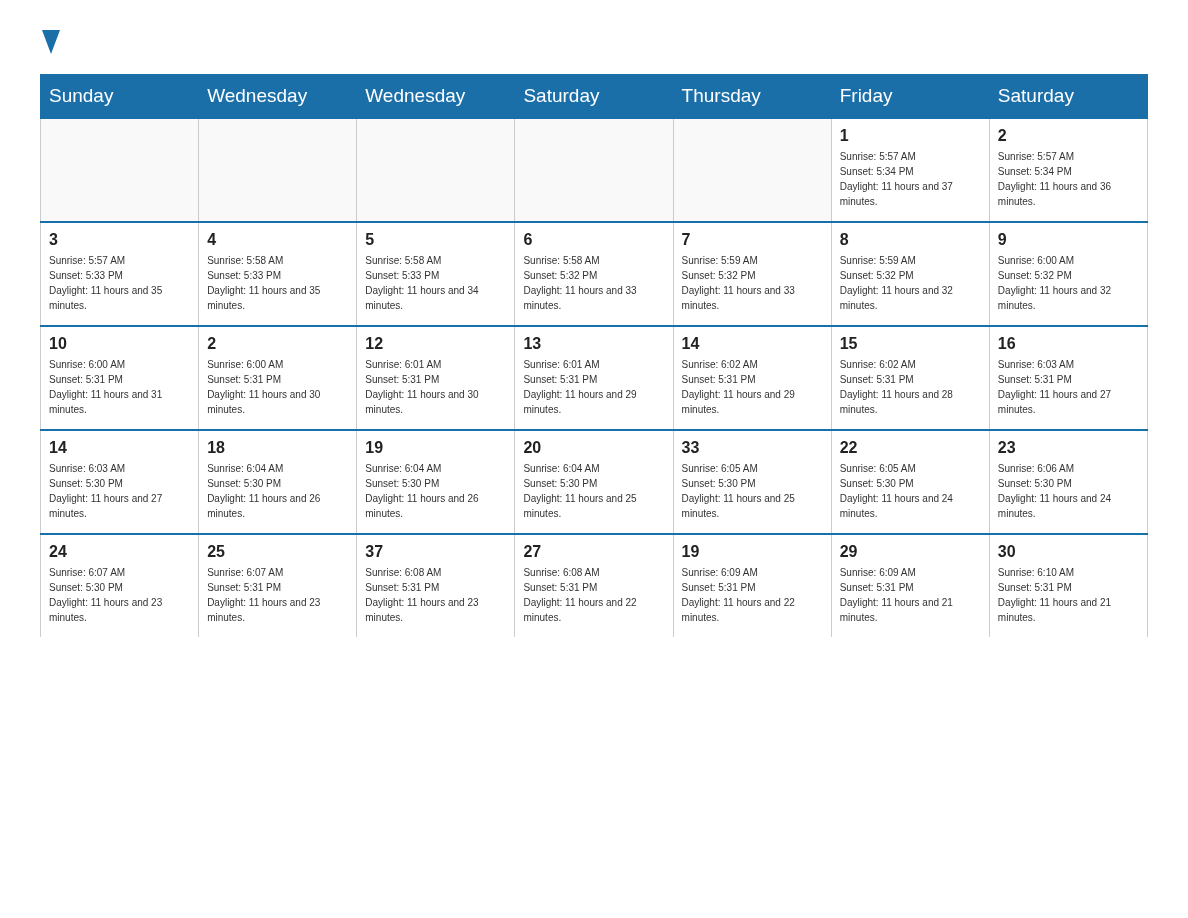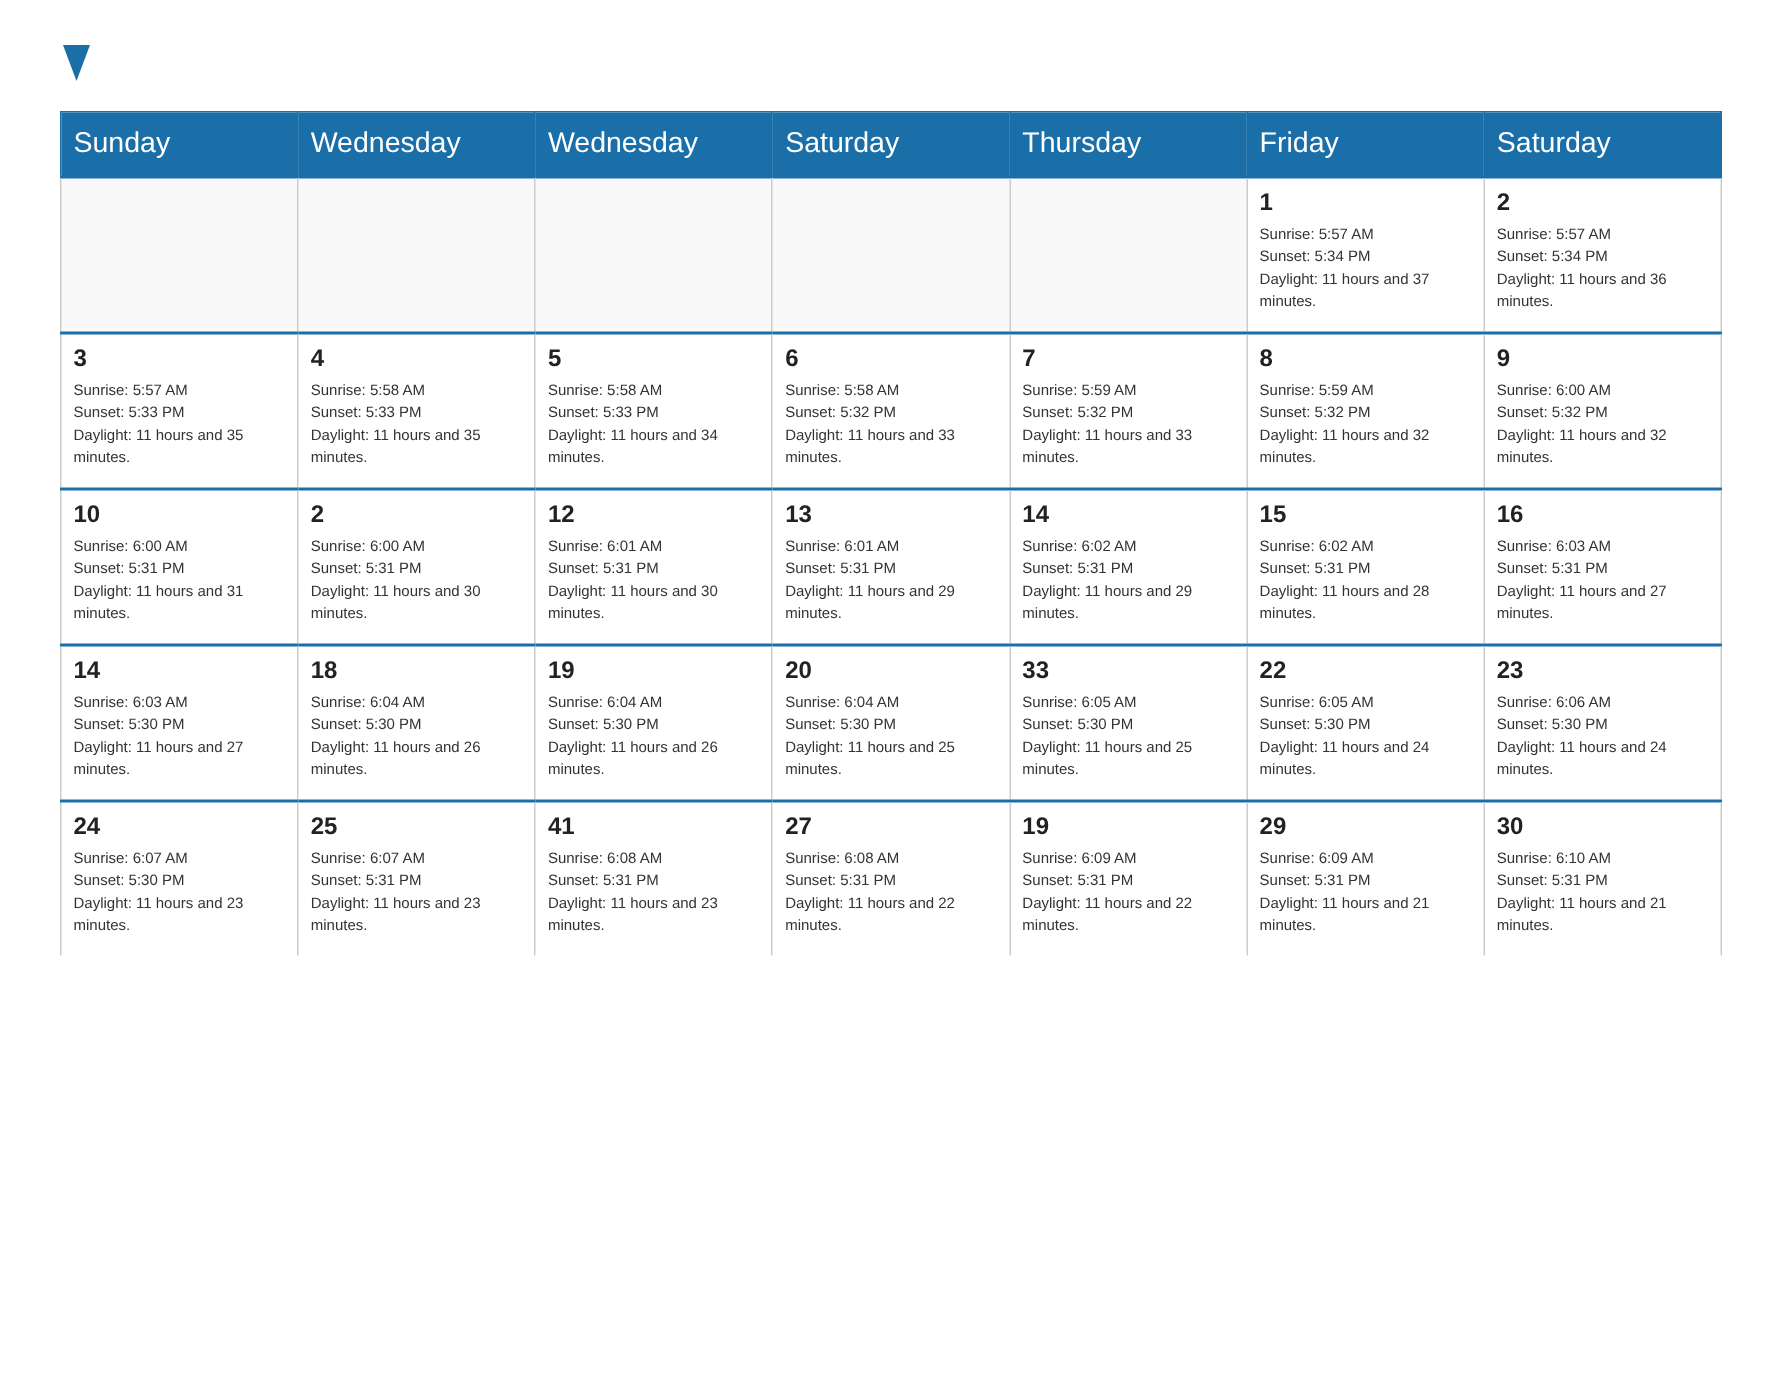--- a/index.html
+++ b/index.html
@@ -244,21 +244,21 @@
       <tr>
         <td>
           <span class="day-number">24</span>
           <div class="day-info">Sunrise: 6:07 AM<br>Sunset: 5:30 PM<br>Daylight: 11 hours and 23 minutes.</div>
         </td>
         <td>
           <span class="day-number">25</span>
           <div class="day-info">Sunrise: 6:07 AM<br>Sunset: 5:31 PM<br>Daylight: 11 hours and 23 minutes.</div>
         </td>
         <td>
-          <span class="day-number">41</span>
+          <span class="day-number">37</span>
           <div class="day-info">Sunrise: 6:08 AM<br>Sunset: 5:31 PM<br>Daylight: 11 hours and 23 minutes.</div>
         </td>
         <td>
           <span class="day-number">27</span>
           <div class="day-info">Sunrise: 6:08 AM<br>Sunset: 5:31 PM<br>Daylight: 11 hours and 22 minutes.</div>
         </td>
         <td>
           <span class="day-number">19</span>
           <div class="day-info">Sunrise: 6:09 AM<br>Sunset: 5:31 PM<br>Daylight: 11 hours and 22 minutes.</div>
         </td>

